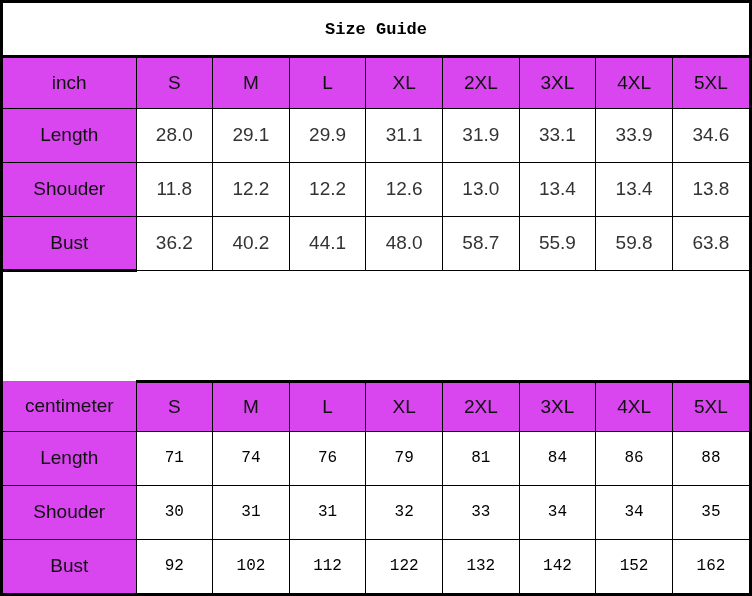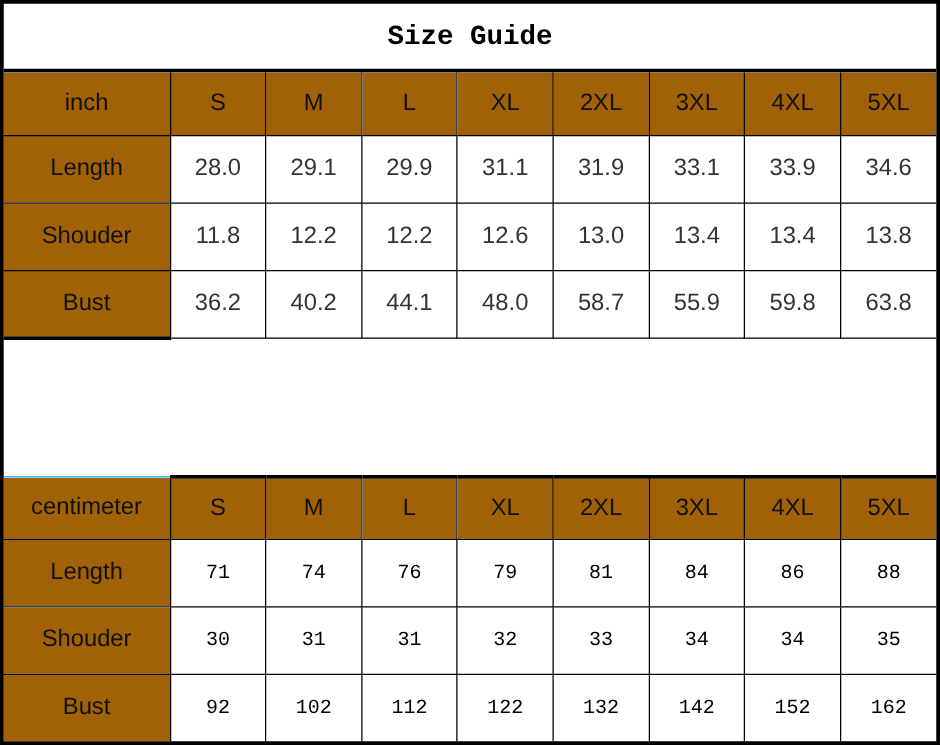--- a/index.html
+++ b/index.html
@@ -6,37 +6,37 @@
   .page {
     width: 752px; height: 596px; box-sizing: border-box;
     border: 3px solid #000; background: #fff;
     font-family: "Liberation Sans", sans-serif;
     display: flex; flex-direction: column; overflow: hidden;
   }
   .title-bar {
     flex: 0 0 52px; border-bottom: 3px solid #000;
     display: flex; align-items: center; justify-content: center;
     font-family: "Liberation Mono", monospace; font-weight: bold;
-    font-size: 22px; color: #000;
+    font-size: 17px; color: #000;
   }
   table.sizes {
     border-collapse: collapse; width: 100%; table-layout: fixed;
     flex: 0 0 auto;
   }
   col.c-label { width: 133px; }
   table.sizes th, table.sizes td {
     border: 1px solid #000; text-align: center; vertical-align: middle;
     padding: 0; overflow: hidden;
   }
   table.sizes tr > *:first-child { border-left: none; }
   table.sizes tr > *:last-child  { border-right: none; }
   table.sizes tr { height: 54px; }
   table.sizes tr.head { height: 50px; }
   table.sizes th {
-    background: #a16207; font-weight: normal; font-size: 19px; color: #111;
+    background: #d946ef; font-weight: normal; font-size: 19px; color: #111;
   }
   
   table.t-inch tr.head > * { border-top: none; }
   
   table.t-inch tr:last-child th.label { border-bottom: 3px solid #000; }
   table.t-inch td { font-size: 19px; color: #333; }
   
   table.t-cm tr.head th { border-top: 3px solid #000; }
   table.t-cm tr.head th.label { border-top: 1px solid #0ea5e9; }
   table.t-cm td {

